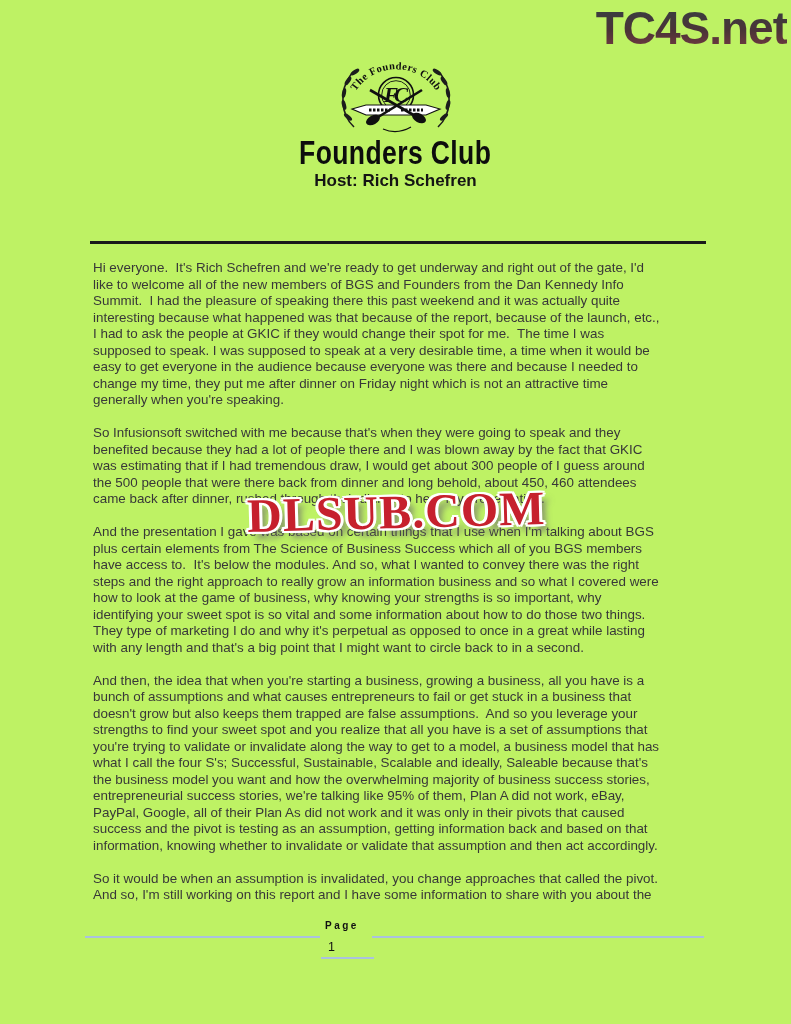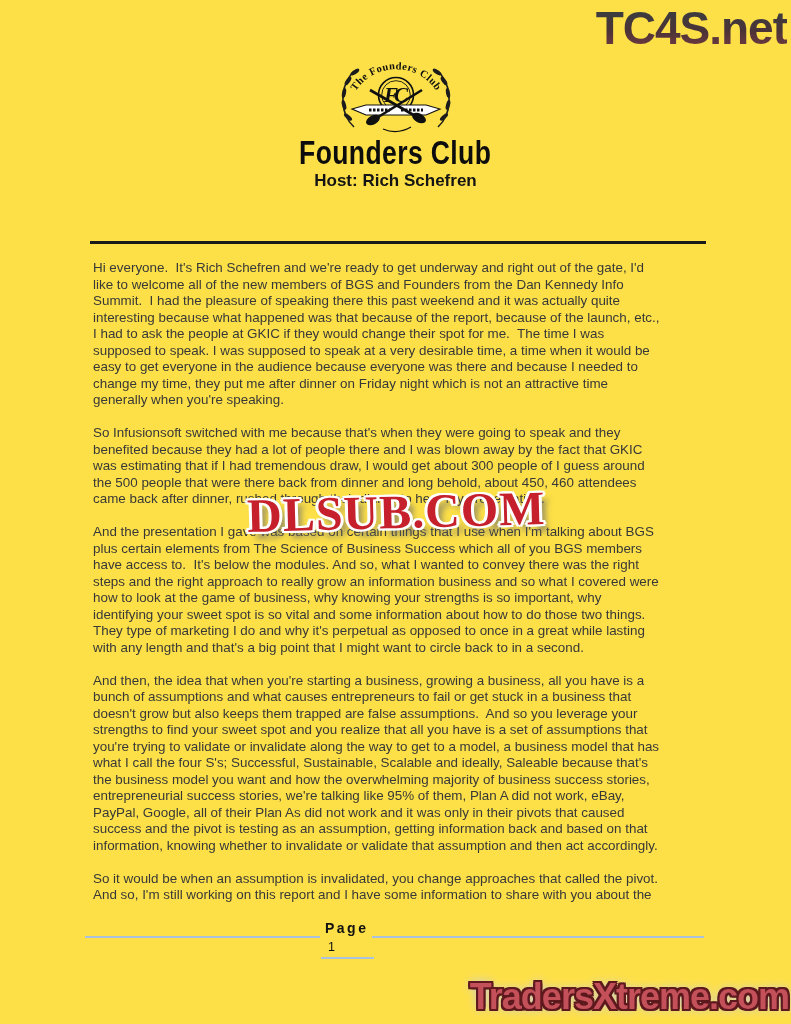--- a/index.html
+++ b/index.html
@@ -1,20 +1,20 @@
 <!DOCTYPE html>
 <html><head>
 <meta charset="utf-8">
 <style>
   html,body{margin:0;padding:0;background:#888;}
   .page{
     position:relative;
     width:791px;height:1024px;
     margin:0 auto;
-    background:#fde047;
+    background:#bef264;
     overflow:hidden;
     font-family:"Liberation Sans", sans-serif;
     color:#383838;
   }
 
   
   .wm-tc4s{
     position:absolute;top:1px;right:4px;
     font-size:46px;font-weight:bold;letter-spacing:-1px;
     color:#4a393b;
@@ -79,21 +79,21 @@
     font-size:13.4px;line-height:16.5px;
   }
   .body-text p{
     margin:0 0 16.5px 0;
     white-space:pre-wrap;
   }
 
   
   .footer-label{
     position:absolute;left:325px;top:920px;
-    font-size:14px;font-weight:bold;letter-spacing:2.5px;color:#111;
+    font-size:10px;font-weight:bold;letter-spacing:2.5px;color:#111;
   }
   .footer-rule{position:absolute;top:936px;height:2px;background:#aac1df;}
   .footer-rule.left{left:85px;width:235px;}
   .footer-rule.right{left:372px;width:332px;}
   .footer-number{
     position:absolute;left:328px;top:940px;
     font-size:12.5px;color:#111;
   }
   .footer-number-line{
     position:absolute;left:321px;top:957px;width:53px;height:2px;
@@ -195,15 +195,14 @@
   </div>
 
   <div class="wm-dlsub">DLSUB.COM</div>
 
   <div class="footer-label">Page</div>
   <div class="footer-rule left"></div>
   <div class="footer-rule right"></div>
   <div class="footer-number">1</div>
   <div class="footer-number-line"></div>
 
-  <div class="wm-traders">TradersXtreme.com</div>
 
 </div>
 
 </body></html>

